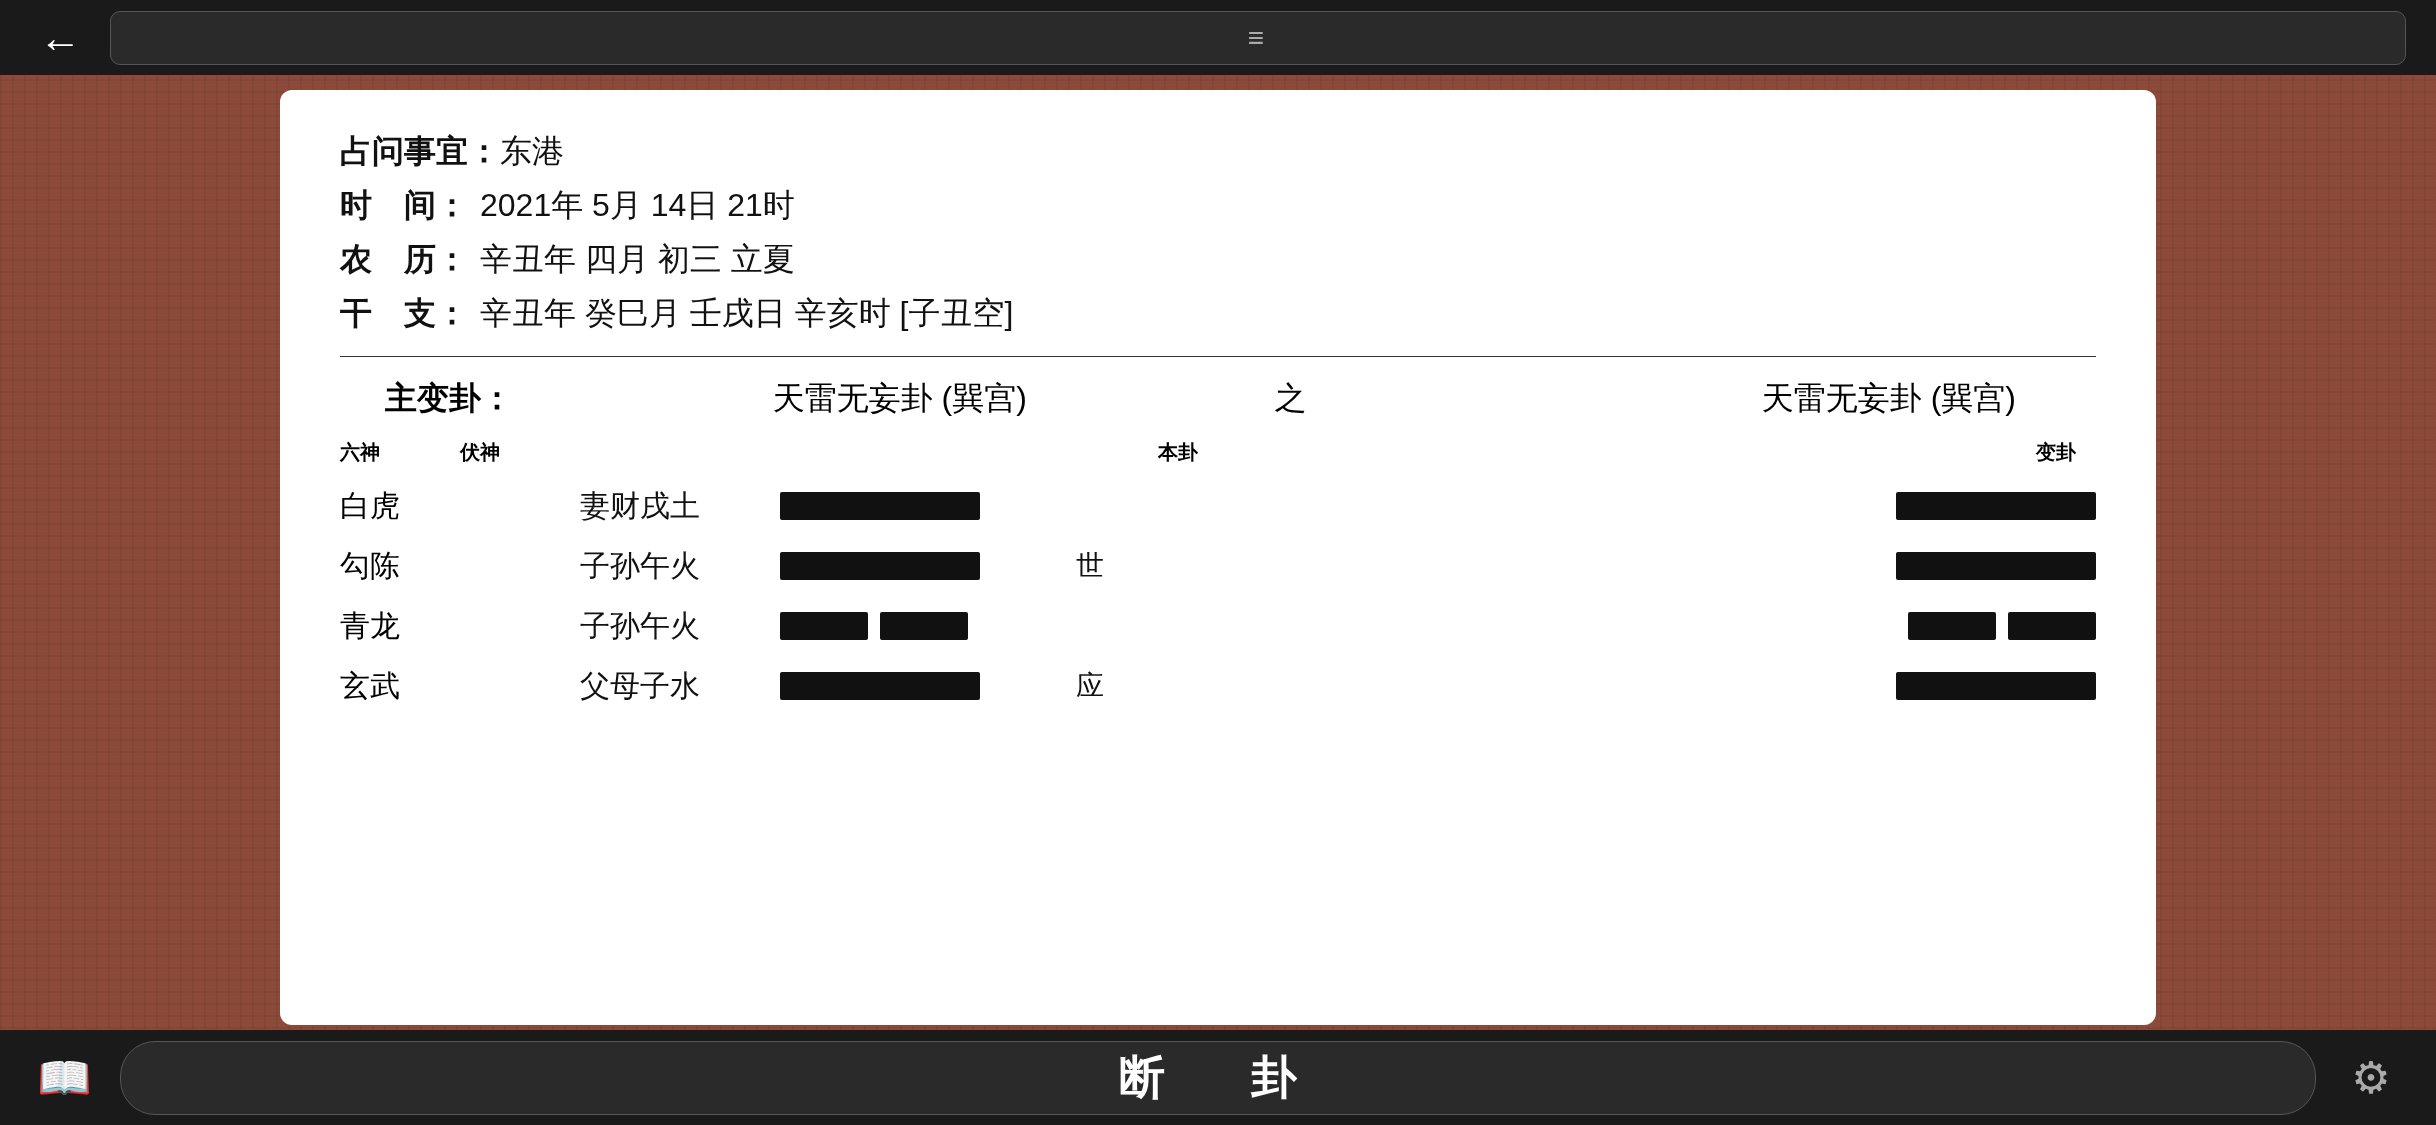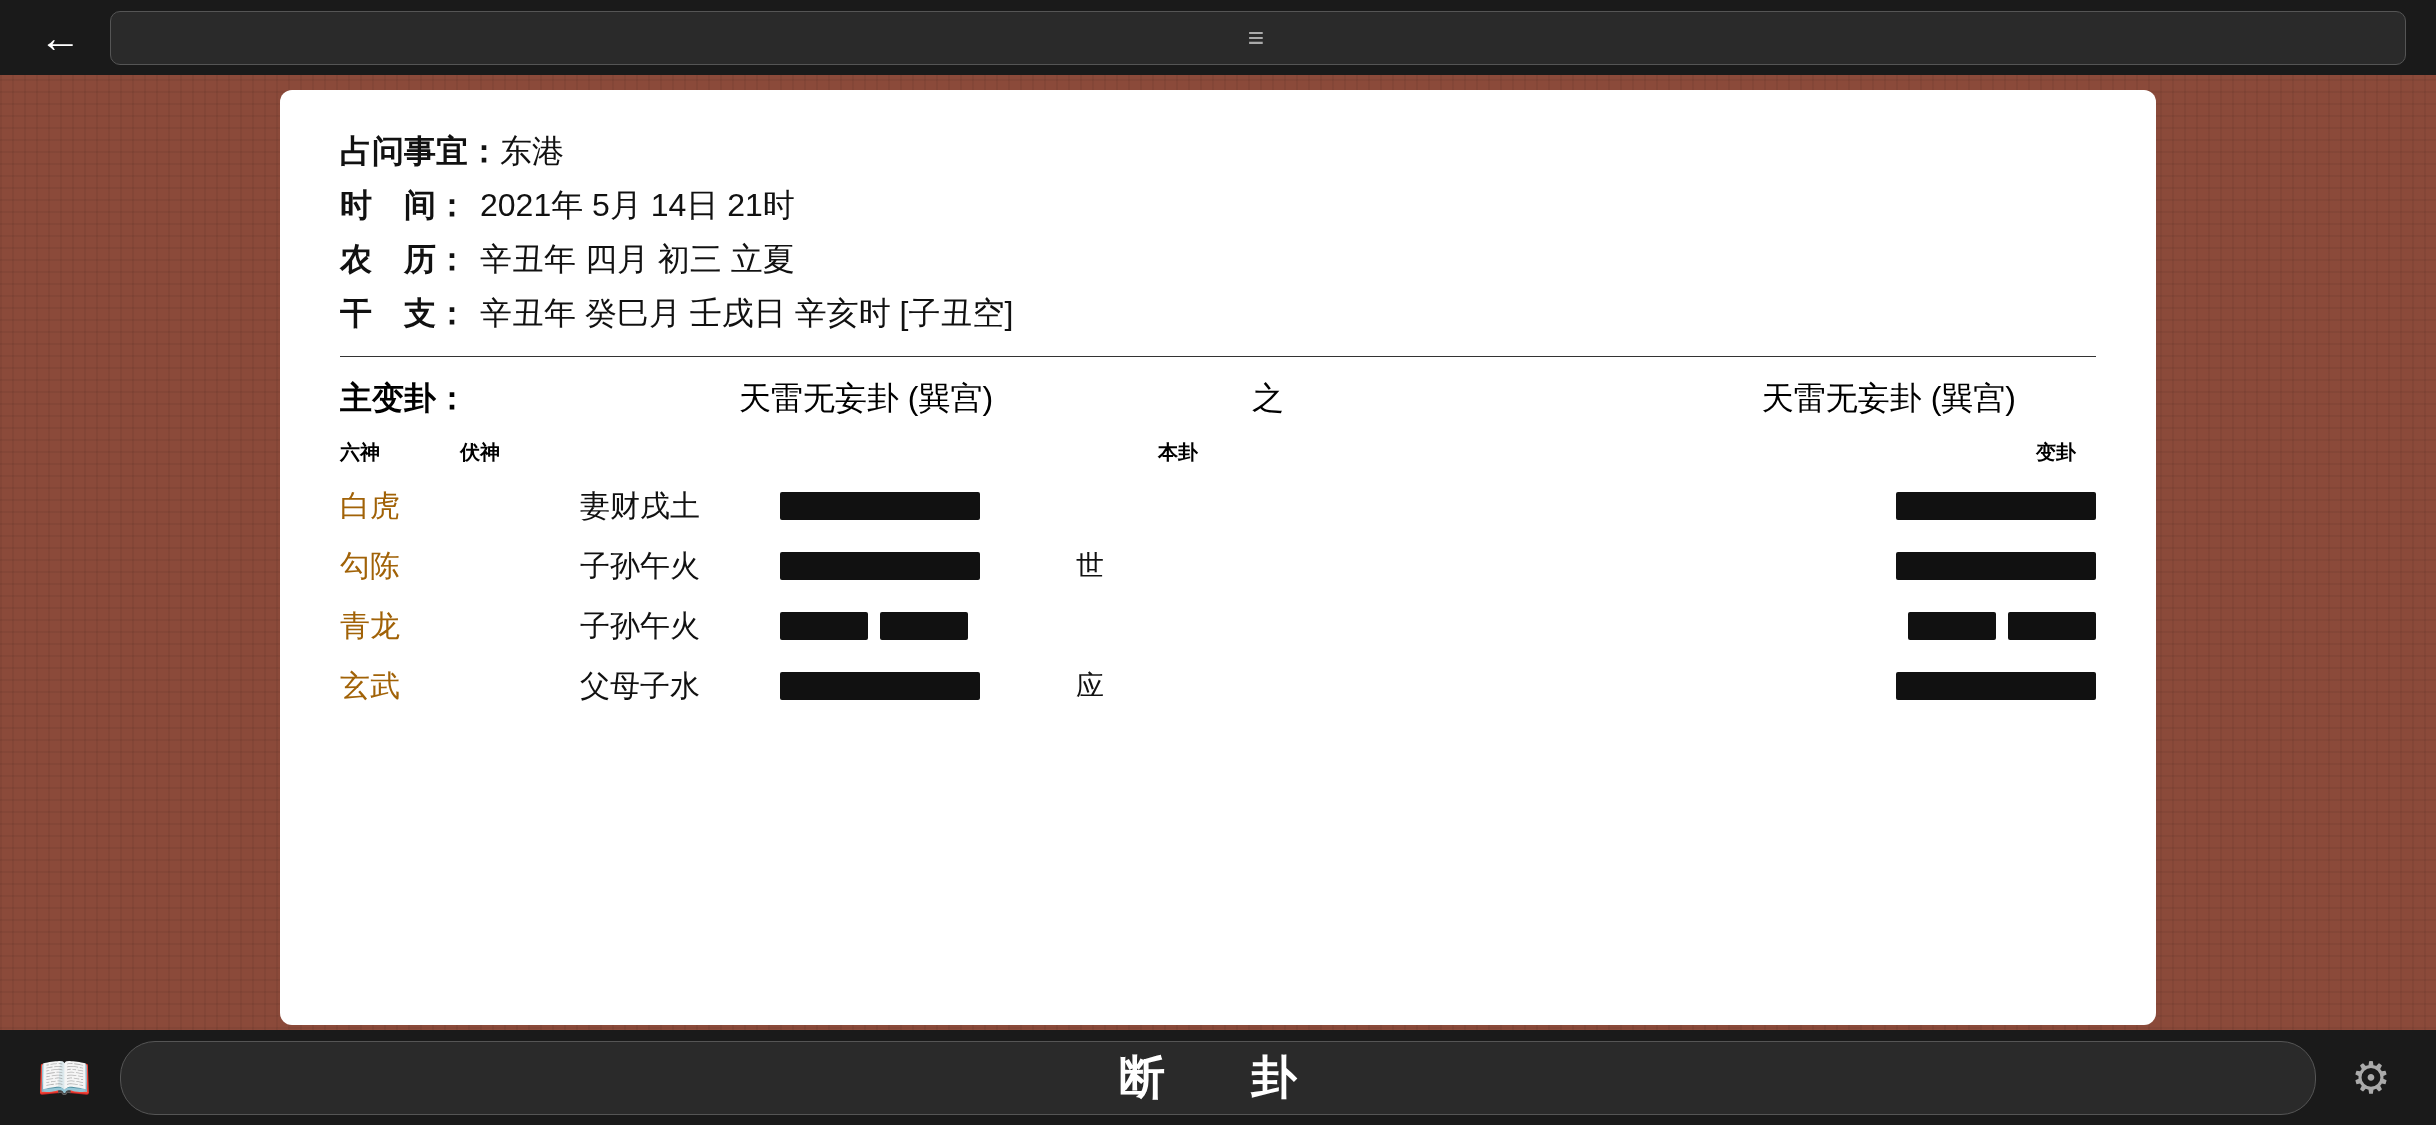--- a/index.html
+++ b/index.html
@@ -114,20 +114,21 @@
       border-top: 1.5px solid #333;
       margin: 20px 0;
     }
 
     
     .hex-header {
       display: flex;
       align-items: flex-end;
       margin-bottom: 18px;
       font-size: 32px;
+      margin-left: 45px;
     }
 
     .hex-header-label {
       font-weight: bold;
       min-width: 180px;
     }
 
     .hex-title-main {
       flex: 1;
       text-align: center;
@@ -183,21 +184,21 @@
 
     .hex-row {
       display: flex;
       align-items: center;
       font-size: 30px;
       min-height: 52px;
     }
 
     .cell-liushen {
       min-width: 120px;
-      color: #a16207;
+      color: #000000;
     }
 
     .cell-fushen {
       min-width: 120px;
       color: #111;
     }
 
     .cell-yao-name {
       min-width: 200px;
       color: #111;

